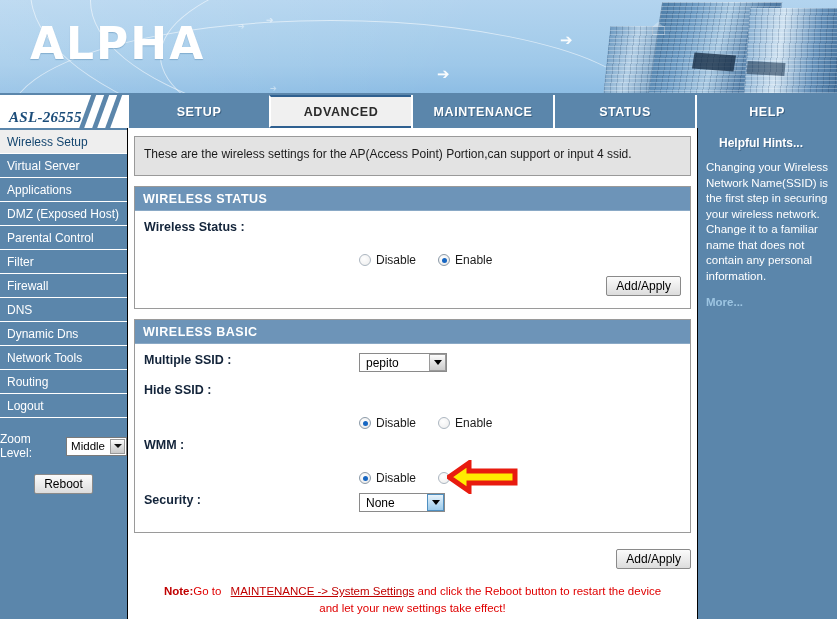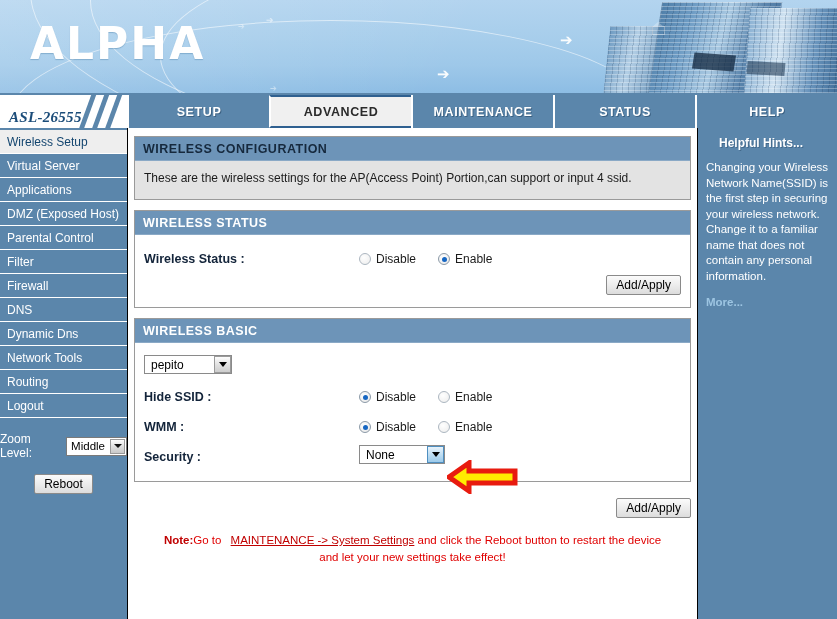--- a/index.html
+++ b/index.html
@@ -270,33 +270,33 @@
   .panel-head.light { color: #ffffff; }
   .panel-desc {
     background: #e3e3e3;
     padding: 10px 9px 14px 9px;
     font-size: 12px;
     color: #1b1b1b;
   }
   .panel-body { padding: 9px 9px 12px 9px; }
 
   .row {
-    display: flex; align-items: flex-end;
+    display: flex; align-items: flex-start;
     min-height: 22px;
     margin-bottom: 5px;
   }
   .row-label {
     width: 215px;
     font-weight: bold;
     font-size: 12.5px;
     color: #13243a;
   }
   .row-field { display: flex; align-items: center; }
 
-  .radio-group { display: flex; align-items: center; }
+  .radio-group { display: flex; align-items: center; margin-top: 33px; }
   .radio-opt {
     display: flex; align-items: center;
     margin-right: 22px;
     font-size: 12px;
     color: #1b1b1b;
     cursor: pointer;
   }
   .radio {
     width: 12px; height: 12px; border-radius: 50%;
     border: 1px solid #8c9aa8;
@@ -485,21 +485,20 @@
     </div>
 
     <div class="reboot-wrap">
       <button class="btn">Reboot</button>
     </div>
   </div>
 
   <div class="content">
 
     <div class="panel">
-      <div class="panel-head">WIRELESS CONFIGURATION</div>
       <div class="panel-desc">These are the wireless settings for the AP(Access Point) Portion,can support or input 4 ssid.</div>
     </div>
 
     <div class="panel">
       <div class="panel-head light">WIRELESS STATUS</div>
       <div class="panel-body">
         <div class="row">
           <div class="row-label">Wireless Status :</div>
           <div class="row-field radio-group">
             <label class="radio-opt">
@@ -516,20 +515,21 @@
           <button class="btn">Add/Apply</button>
         </div>
       </div>
     </div>
 
     <div class="panel">
       <div class="panel-head light">WIRELESS BASIC</div>
       <div class="panel-body">
 
         <div class="row">
+          <div class="row-label">Multiple SSID :</div>
           <div class="row-field">
             <span class="dropdown" style="min-width:88px;">
               <span class="dd-val">pepito</span>
               <span class="dd-arrow">
                   <i></i>
                 </span>
             </span>
           </div>
         </div>
 

